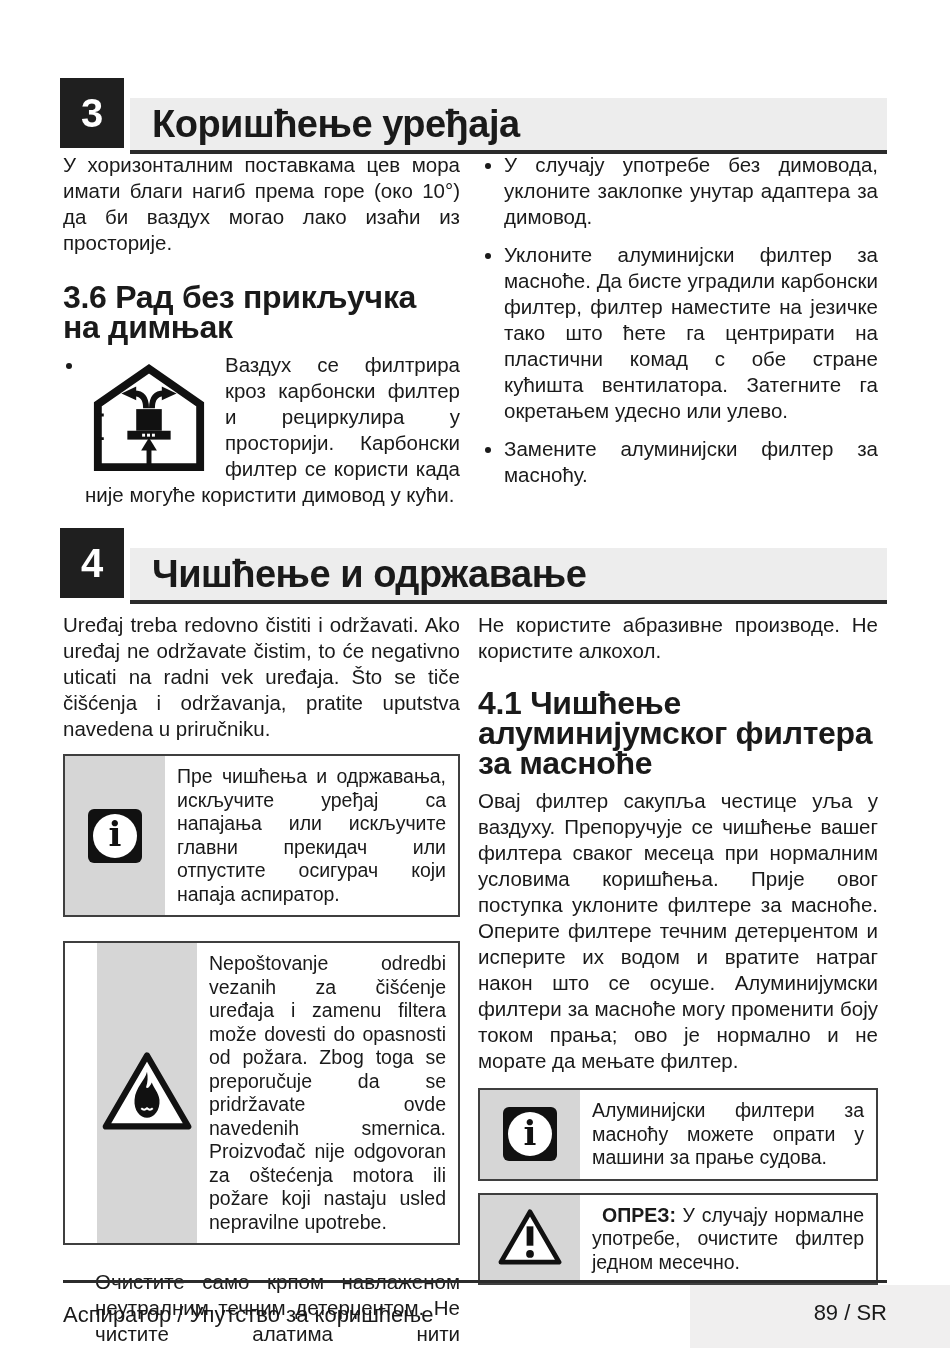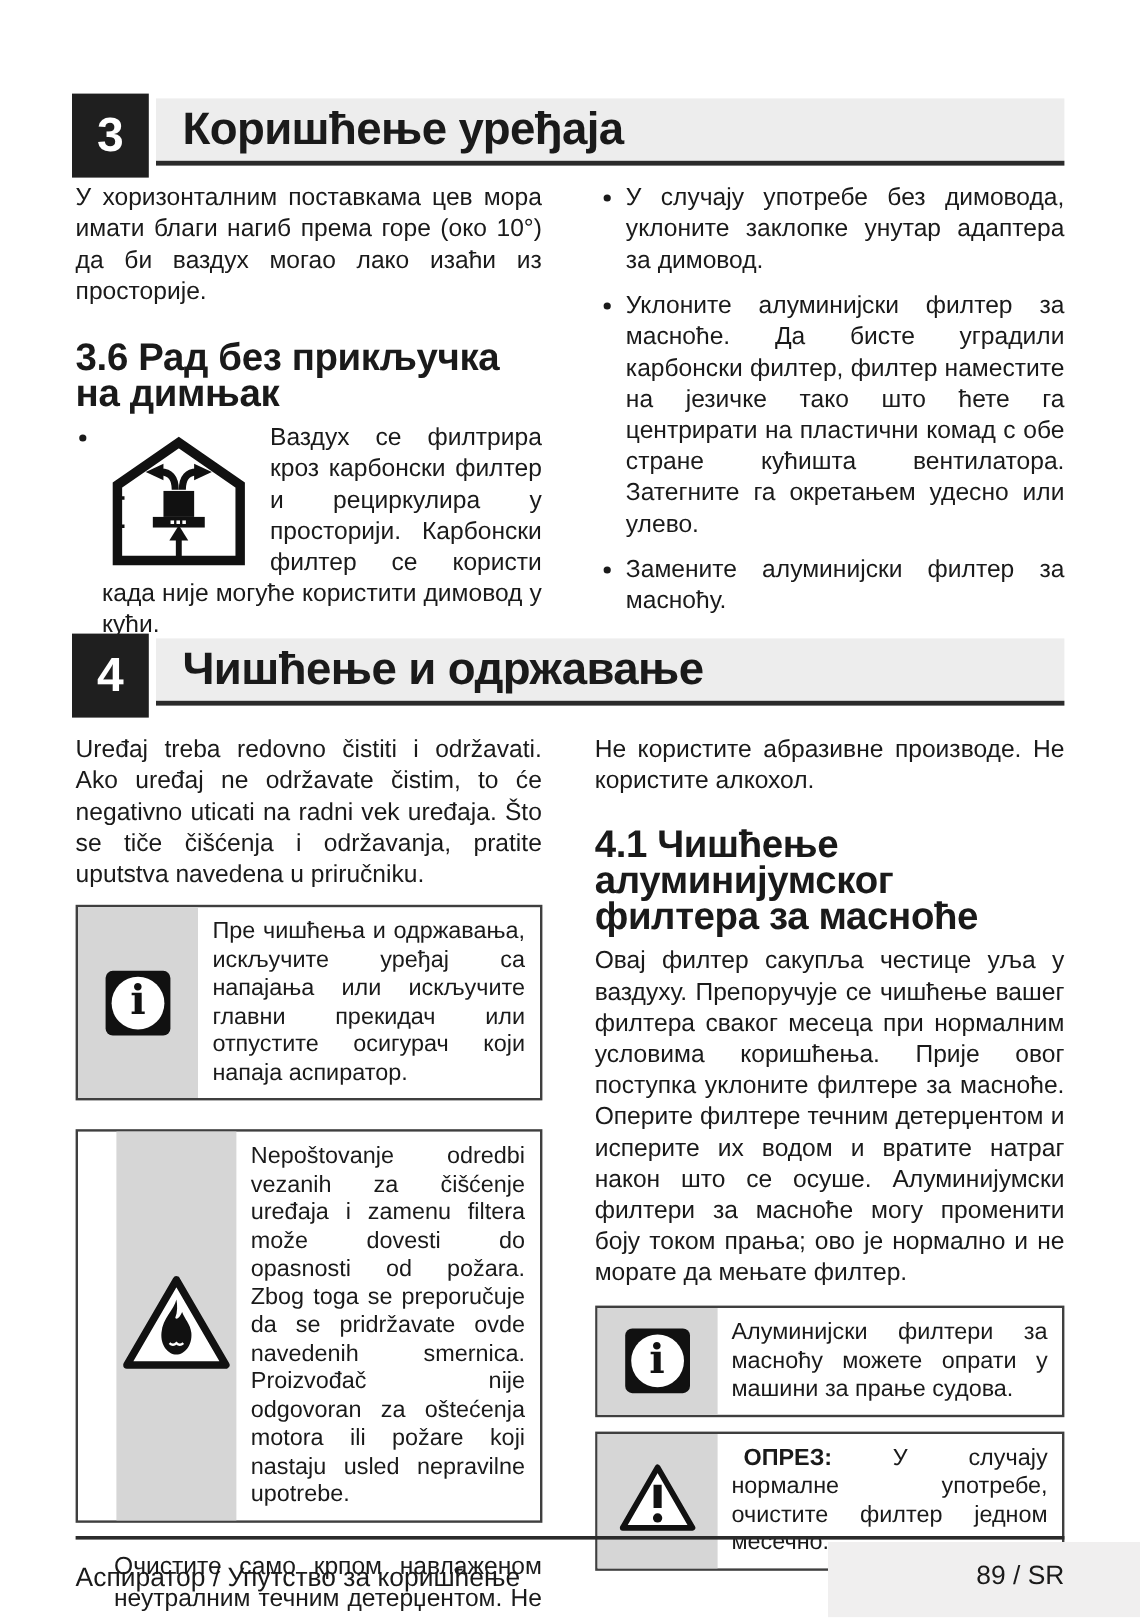--- a/index.html
+++ b/index.html
@@ -8,29 +8,29 @@
     font-family:"Liberation Sans", sans-serif; color:#1a1a1a; overflow:hidden;
   }
   
   .sec-header { position:absolute; left:60px; width:827px; height:70px; }
   .sec-header .num {
     position:absolute; left:0; top:0; width:64px; height:70px; background:#1f1f1f;
     color:#ffffff; font-size:40px; font-weight:bold;
     display:flex; align-items:center; justify-content:center;
   }
   .sec-header .banner {
-    position:absolute; left:70px; right:0; top:4px; height:52px; background:#ededed;
+    position:absolute; left:70px; right:0; top:20px; height:52px; background:#ededed;
     border-bottom:4px solid #2b2b2b;
     display:flex; align-items:center; padding-left:22px;
     font-size:38px; font-weight:bold; letter-spacing:-0.5px;
   }
   #header-3 { top:78px; }
   #header-4 { top:528px; }
   
-  .cols { position:absolute; left:63px; width:824px; display:flex; gap:44px; }
+  .cols { position:absolute; left:63px; width:824px; display:flex; gap:18px; }
   #section-3-cols { top:152px; height:370px; }
   #section-4-cols { top:612px; }
   .col-l { width:397px; }
   .col-r { width:400px; }
   p { margin:0; }
   .body-text { font-size:20.5px; line-height:26px; text-align:justify; }
   .sub-heading { margin:26px 0 10px 0; font-size:32px; line-height:30px; font-weight:bold; letter-spacing:-0.3px; }
   
   ul.bullets { margin:0; padding:0 0 0 26px; list-style:disc outside; }
   ul.bullets li { margin:0 0 12px 0; font-size:20.5px; line-height:26px; text-align:justify; }

